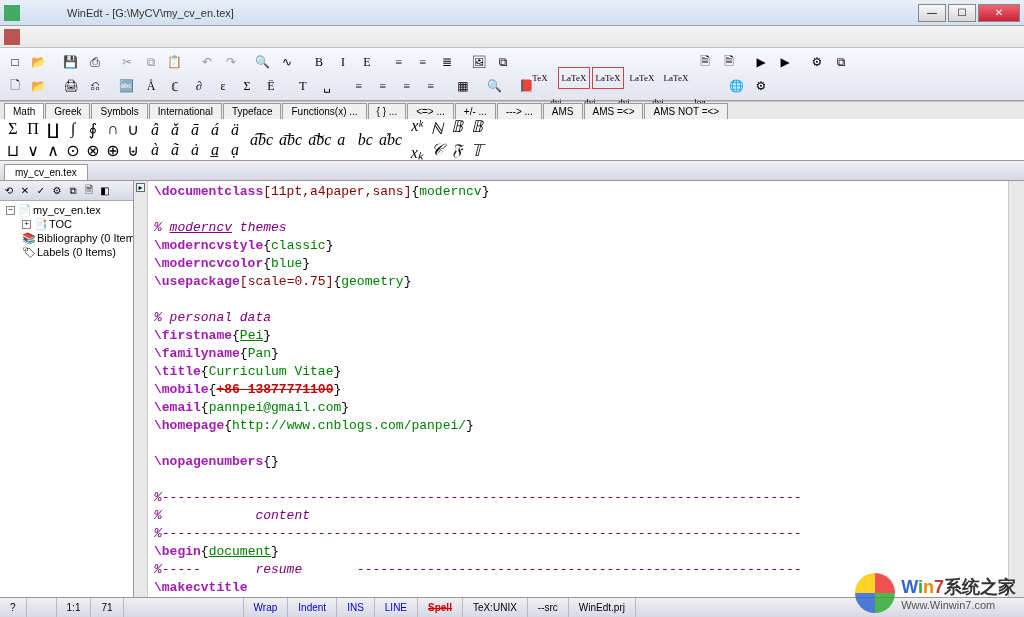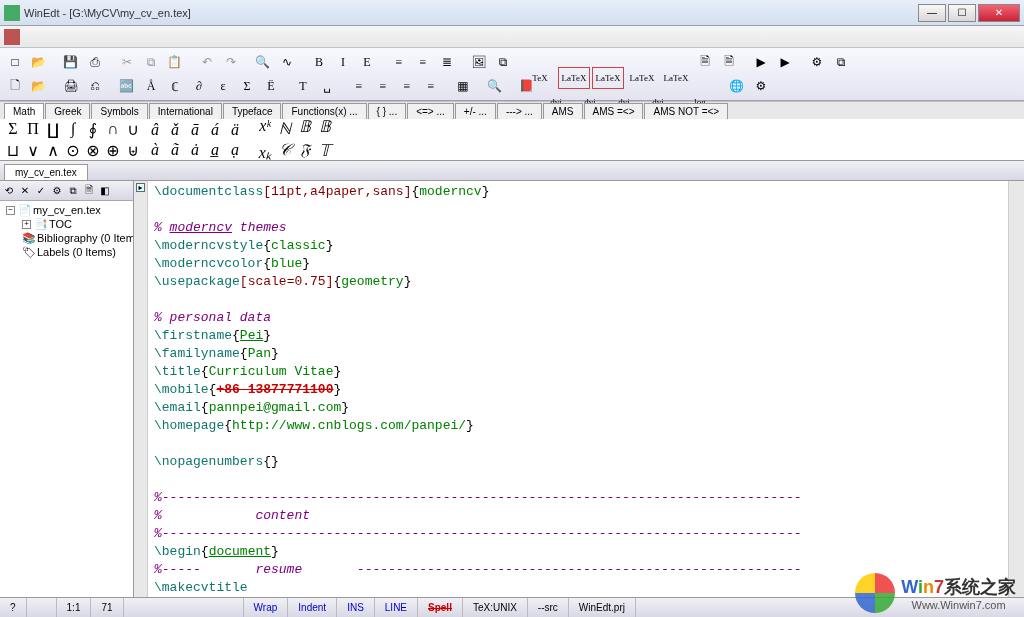--- a/index.html
+++ b/index.html
@@ -1,19 +1,19 @@
 <!DOCTYPE html>
 <html><head>
 <meta charset="utf-8">
 <style>
 * { margin: 0; padding: 0; box-sizing: border-box; }
 body { width: 1024px; height: 617px; font-family: Tahoma, sans-serif; font-size: 11px; background: #ece9d8; overflow: hidden; position: relative; }
 
 
-.titlebar { height: 26px; background: linear-gradient(#e8eff8, #d2dff0); display: flex; align-items: center; padding: 0 4px; border-bottom: 1px solid #a0a0a0; position: relative; }
+.titlebar { height: 26px; background: linear-gradient(#e8eff8, #d2dff0); display: flex; align-items: center; padding: 0 4px; border-bottom: 1px solid #a0a0a0; position: relative; gap: 43px; }
 .titlebar-icon { width: 16px; height: 16px; background: #4a6; margin-right: 4px; }
 .titlebar-text { flex: 1; color: #333; }
 .winbuttons { display: flex; gap: 2px; }
 .winbtn { width: 28px; height: 18px; border: 1px solid #888; background: linear-gradient(#f8f8f8,#d8d8d8); display: flex; align-items: center; justify-content: center; font-size: 10px; cursor: pointer; }
 .winbtn.close { background: linear-gradient(#e67,#c23); color: #fff; width: 42px; }
 
 
 .menubar { height: 22px; background: linear-gradient(#f5f5f5,#e8e8e8); display: flex; align-items: center; padding: 0 4px; border-bottom: 1px solid #c0c0c0; }
 .menubar .micon { width: 16px; height: 16px; background: #b55; margin-right: 6px; }
 .menuitem { padding: 2px 7px; cursor: pointer; }
@@ -54,40 +54,40 @@
 .node { padding: 1px 0 1px 4px; display: flex; align-items: center; gap: 3px; cursor: pointer; white-space: nowrap; }
 .node.indent { padding-left: 20px; }
 .exp { width: 9px; height: 9px; border: 1px solid #888; display: inline-flex; align-items:center; justify-content:center; font-size:8px; line-height:1; }
 .ficon { width: 12px; height: 12px; display: inline-block; }
 
 
 .editor { flex: 1; display: flex; background: #fff; position: relative; }
 .gutter { width: 14px; background: #e8e8e8; border-right: 1px solid #ccc; }
 .fold { position: absolute; left: 2px; top: 2px; width: 9px; height: 9px; border:1px solid #666; background:#dff; font-size:8px; display:flex; align-items:center; justify-content:center; }
 .code { flex: 1; padding: 2px 6px; font-family: 'Courier New', monospace; font-size: 13px; line-height: 18px; white-space: pre; color: #000; overflow: hidden; }
-.cmd { color: #0f766e; font-weight: normal; }
+.cmd { color: #a21caf; font-weight: bold; }
 .opt { color: #800000; }
 .arg { color: #000; }
 .grn { color: #008000; }
 .grnu { color: #008000; text-decoration: underline; }
 .cmt { color: #800080; font-style: italic; }
 .cmtu { color: #800080; font-style: italic; text-decoration: underline; }
 .red { color: #c00; text-decoration: line-through; font-weight: bold; }
 .scroll { width: 16px; background: #e8e8e8; border-left:1px solid #ccc; }
 
 
 .statusbar { position: absolute; bottom: 0; left: 0; right: 0; height: 20px; background: linear-gradient(#f0f0f5,#d8d8e5); border-top: 1px solid #999; display: flex; align-items: center; font-size: 10px; }
 .scell { padding: 0 10px; border-right: 1px solid #bbb; height: 100%; display: flex; align-items:center; }
 .scell.blue { color: #00c; }
 .scell.red { color: #c00; }
 
 
 .watermark { position: absolute; right: 8px; bottom: 4px; display: flex; align-items: center; gap: 6px; font-family: Arial; pointer-events: none; }
 .wmlogo { width: 40px; height: 40px; border-radius: 50%; background: conic-gradient(#e33 0 25%, #3a3 0 50%, #36c 0 75%, #fc0 0); opacity: 0.85; }
-.wmtext { display:flex; flex-direction:column;align-items:center; }
+.wmtext { display:flex; flex-direction:column; }
 .wmtop { font-size: 18px; font-weight: bold; }
 .wmtop .b { color: #36c; } .wmtop .g { color: #3a3; } .wmtop .o { color: #e80; } .wmtop .r { color: #c33; }
 .wmbot { font-size: 11px; color: #555; }
 </style>
 </head>
 <body>
 
 <div class="titlebar">
   <div class="titlebar-icon"></div>
   <div class="titlebar-text">WinEdt - [G:\MyCV\my_cv_en.tex]</div>
@@ -232,20 +232,27 @@
       </div>
       <div class="srow">
         <span class="sym it">à</span>
         <span class="sym it">ã</span>
         <span class="sym it">ȧ</span>
         <span class="sym it">a̲</span>
         <span class="sym it">ạ</span>
       </div>
     </div>
   <div class="sgroup" id="sg-c">
+      <div class="srow">
+        <span class="sym it">a͡bc</span>
+        <span class="sym it">a͞bc</span>
+        <span class="sym it">a͠bc</span>
+        <span class="sym it">a⃗bc</span>
+        <span class="sym it">a͐bc</span>
+      </div>
     </div>
   <div class="sgroup" id="sg-d">
       <div class="srow">
         <span class="sym it">xᵏ</span>
         <span class="sym it">ℕ</span>
         <span class="sym it">𝔹</span>
         <span class="sym it">𝔹</span>
       </div>
       <div class="srow">
         <span class="sym it">xₖ</span>

